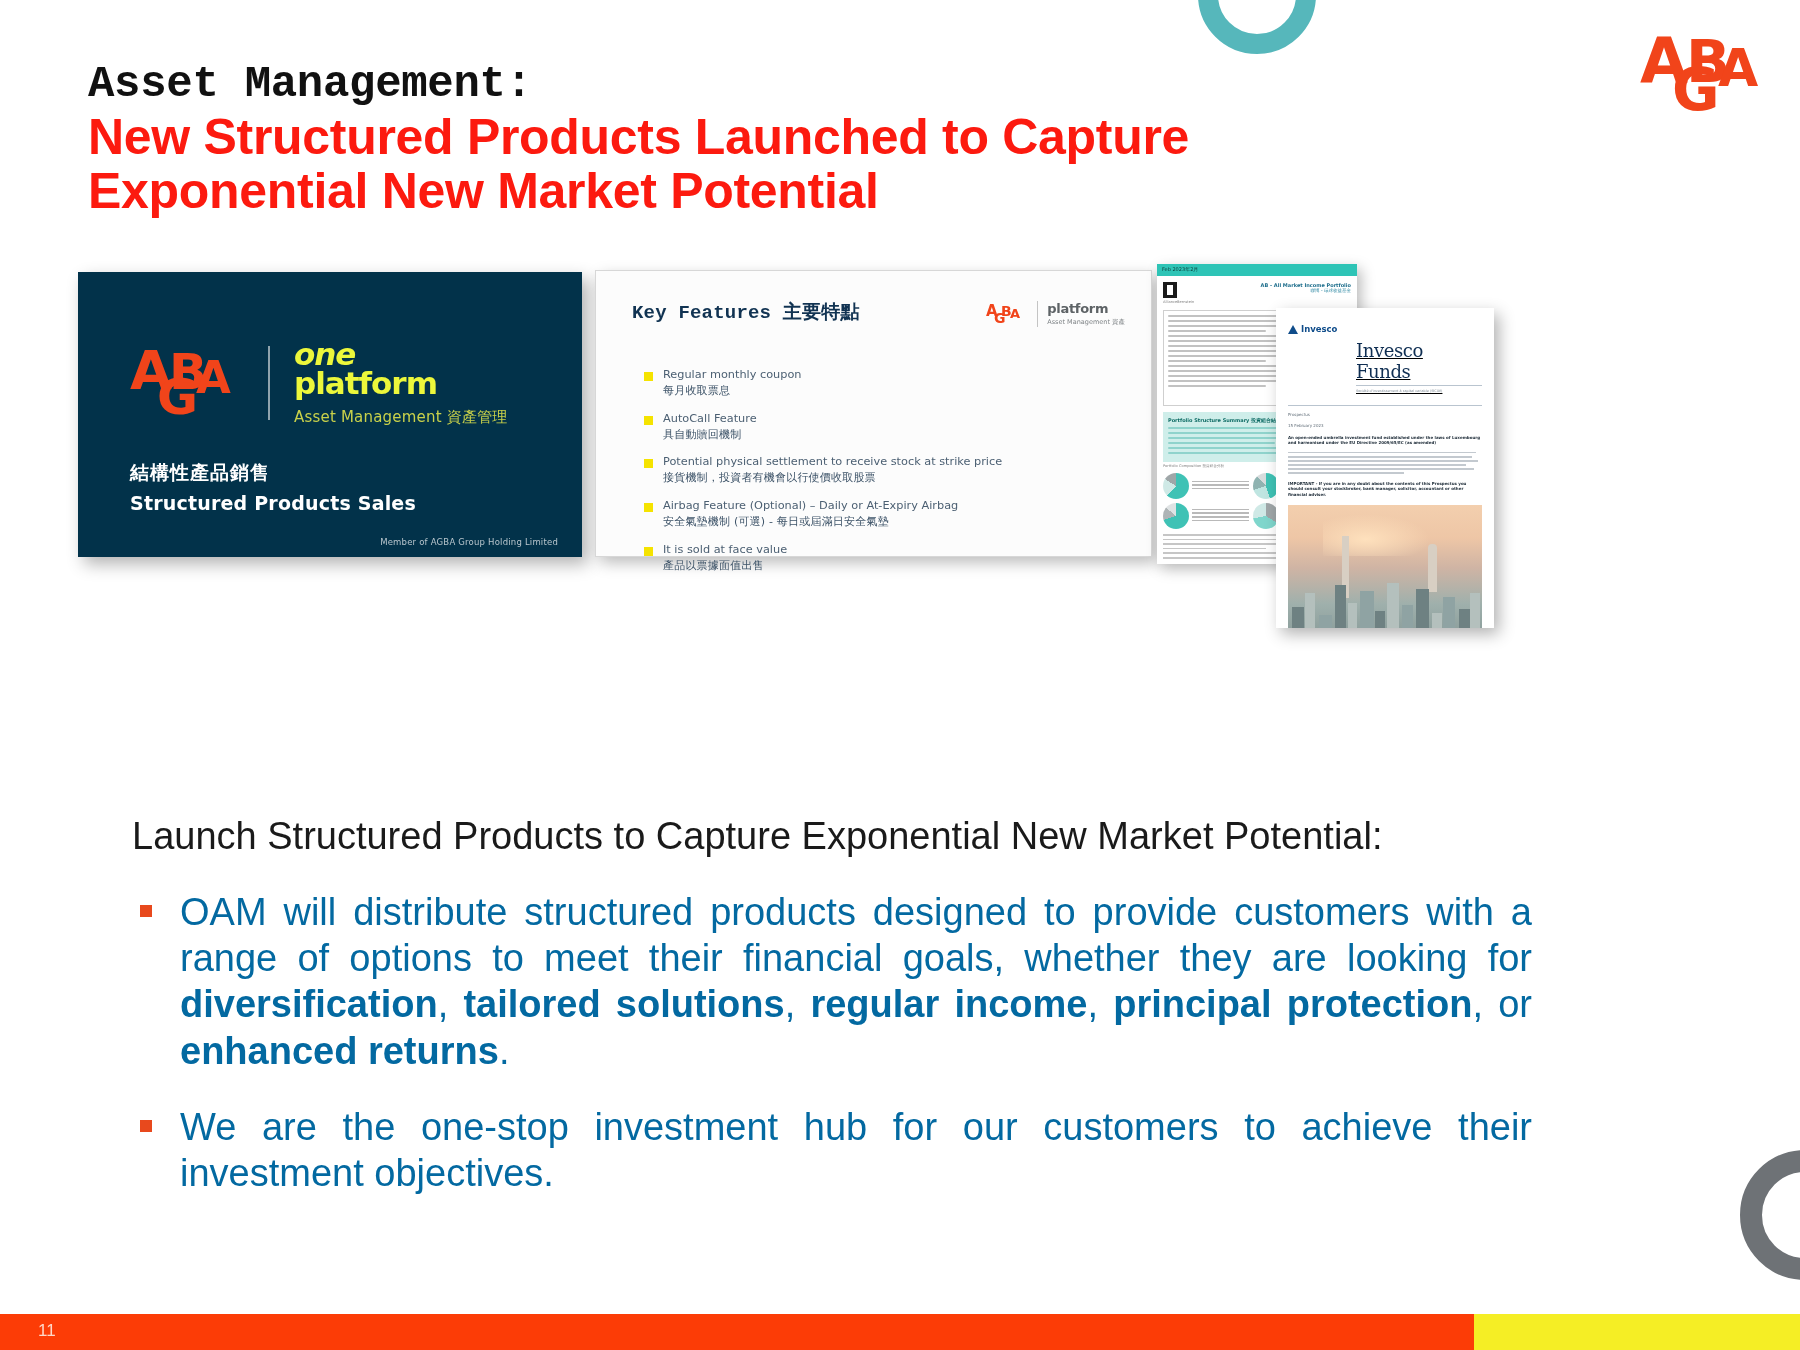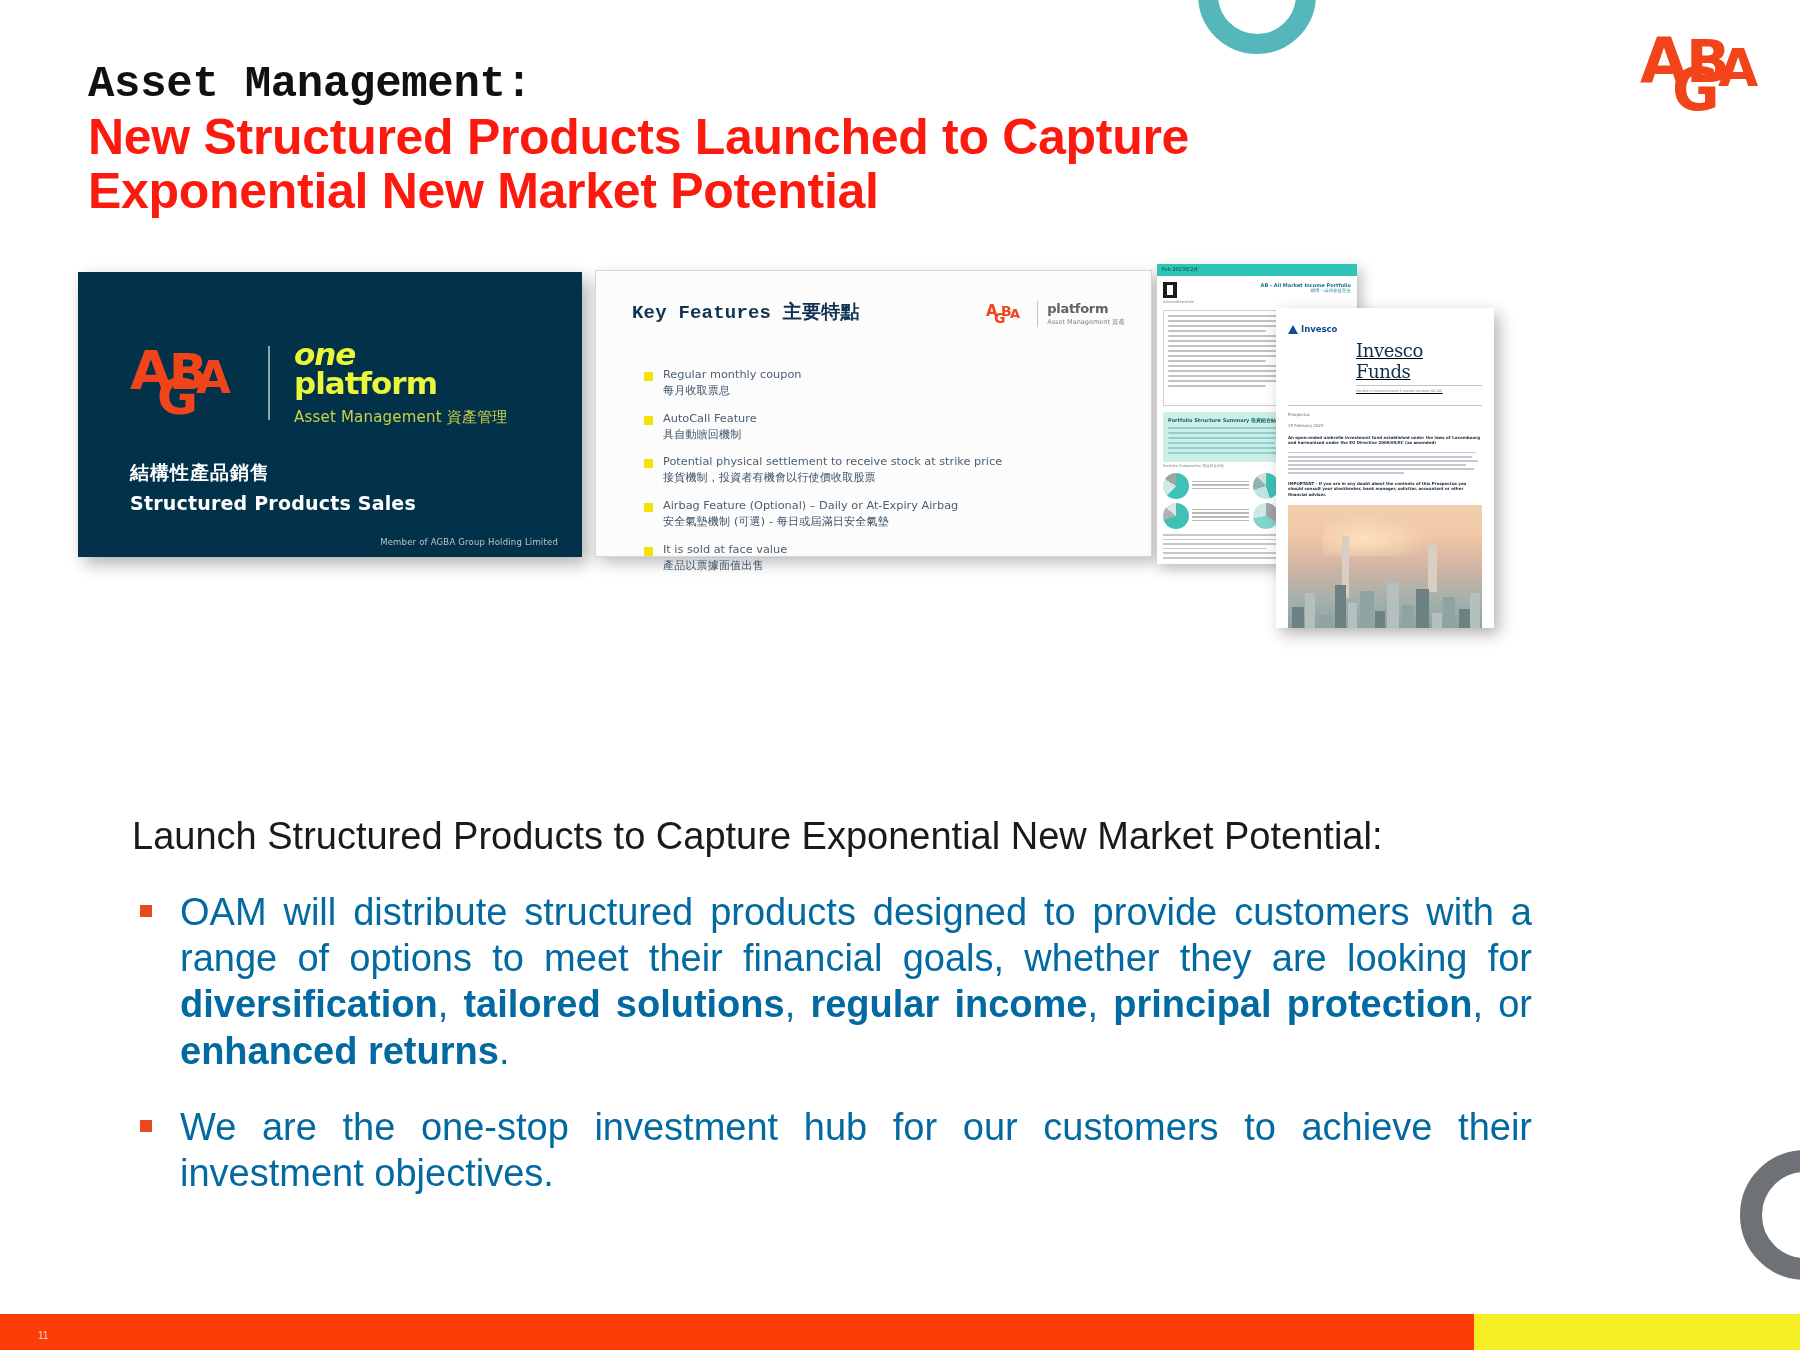--- a/index.html
+++ b/index.html
@@ -182,21 +182,21 @@
     content:"";position:absolute;left:8px;top:16px;
     width:12px;height:12px;background:#e8491d;
   }
   .bullets b{font-weight:bold;}
 
   
   .bar-orange{position:absolute;left:0;bottom:0;width:1474px;height:36px;background:#fc3c06;}
   .bar-yellow{position:absolute;left:1474px;bottom:0;width:326px;height:36px;background:#f5ee25;}
   .page-num{
     position:absolute;left:38px;bottom:9px;
-    font-family:"Liberation Sans",sans-serif;font-size:10px;color:#ffd8c8;
+    font-family:"Liberation Sans",sans-serif;font-size:17px;color:#ffd8c8;
   }
 </style>
 </head>
 <body>
 
 <div class="slide">
 
   <div class="deco-teal"></div>
   <div class="deco-grey"></div>
 

